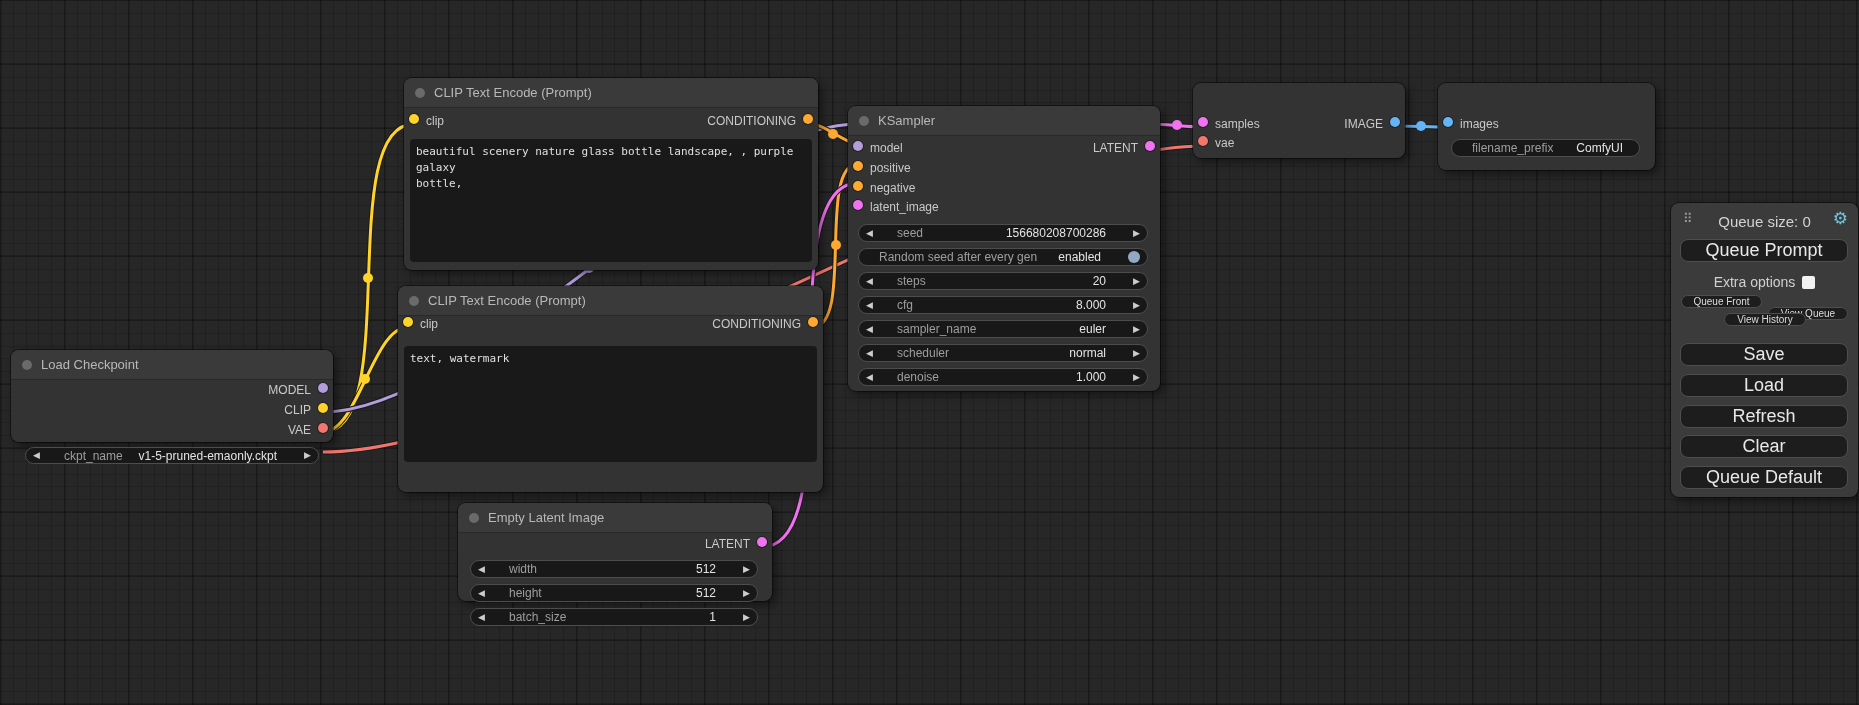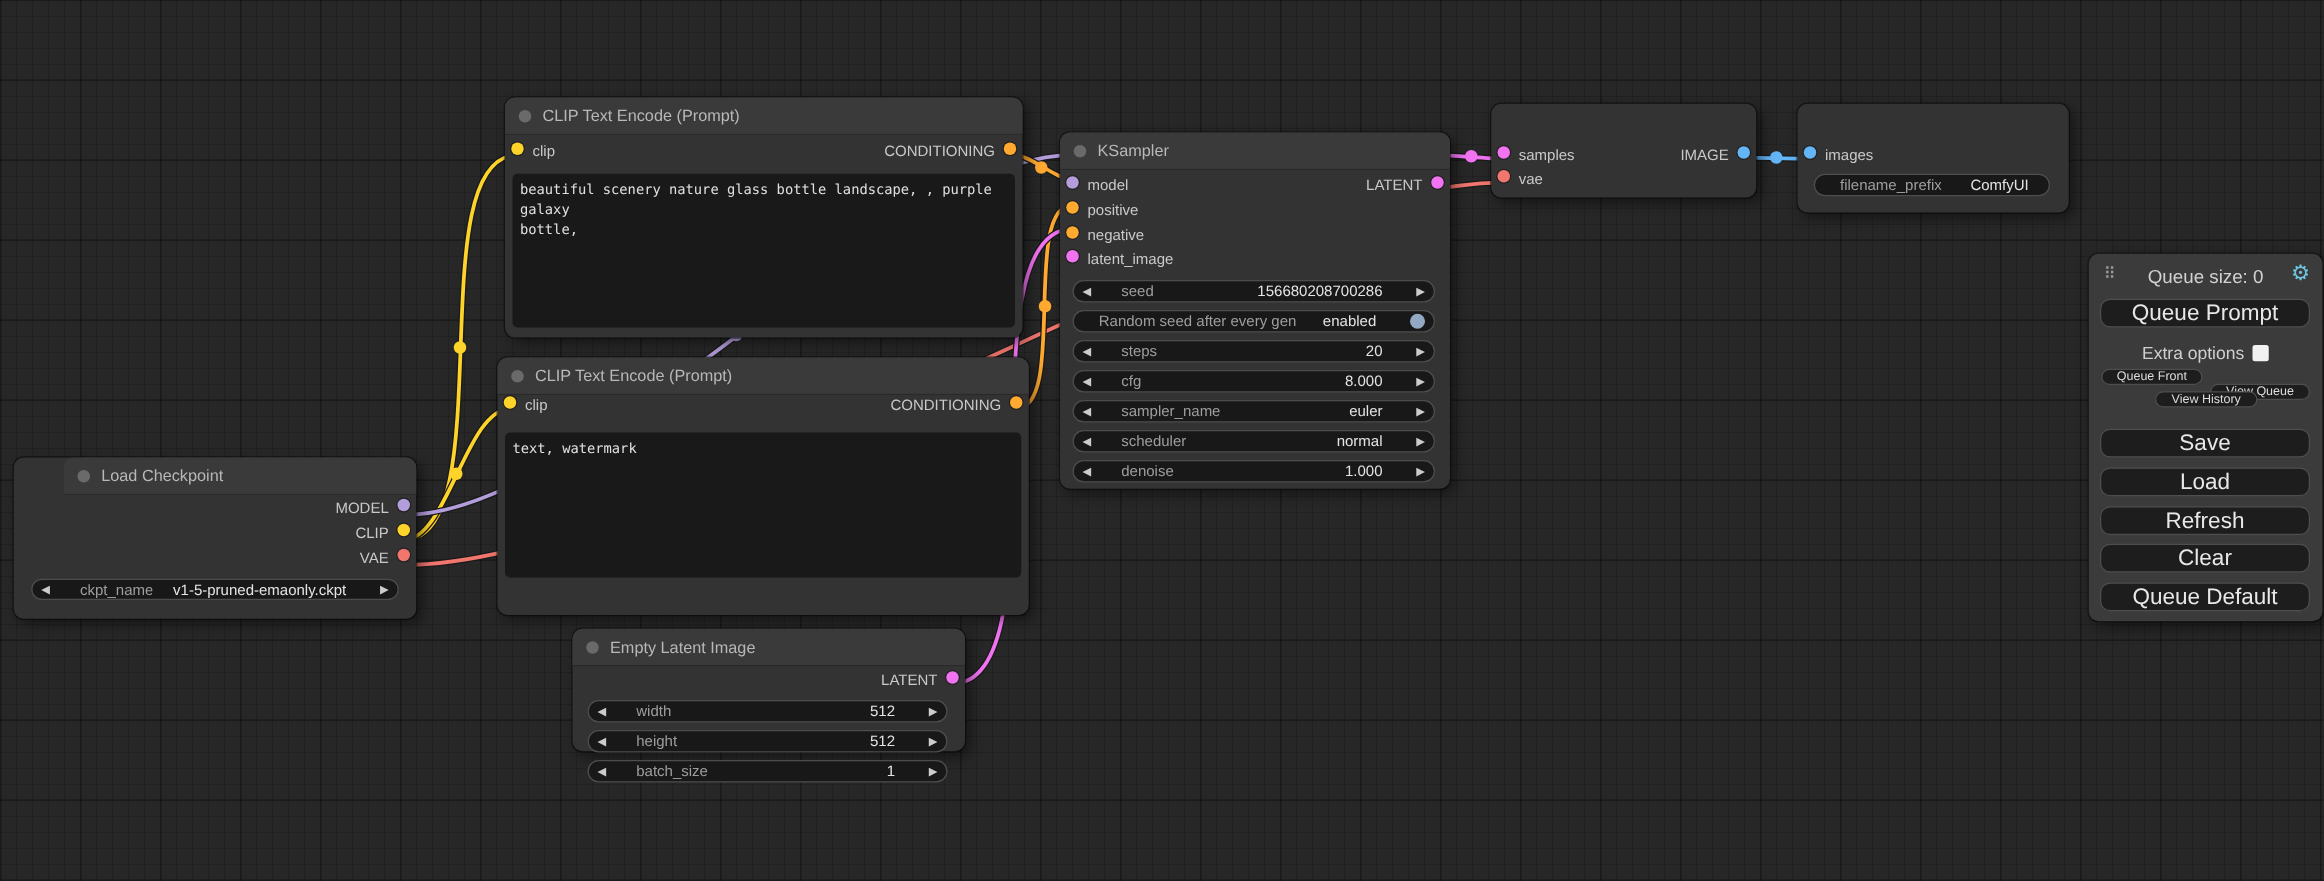--- a/index.html
+++ b/index.html
@@ -118,21 +118,21 @@
       <circle cx="1177" cy="125" r="5" fill="#F173F1"></circle>
     </g>
 
     <g>
       <path d="M1395,126 C1408,126 1435,127 1448,127" fill="none" stroke="#1a1a1a" stroke-width="5"></path>
       <path d="M1395,126 C1408,126 1435,127 1448,127" fill="none" stroke-width="3" stroke="#64B5F6"></path>
       <circle cx="1421" cy="126" r="5" fill="#64B5F6"></circle>
     </g>
   </svg>
 
-  <div class="node" style="left:11px; top:366px; width:322px; height:129px;padding-left:40px;">
+  <div class="node" style="left:11px; top:350px; width:322px; height:92px;">
     <div class="nheader">
       <span class="tdot"></span>
       <span>Load Checkpoint</span>
     </div>
     <div class="slot out" style="top:33px">
       <span class="dot" style="background: rgb(179, 157, 219);"></span>
       <span>MODEL</span>
     </div>
     <div class="slot out" style="top:53px">
       <span class="dot" style="background: rgb(255, 212, 42);"></span>

